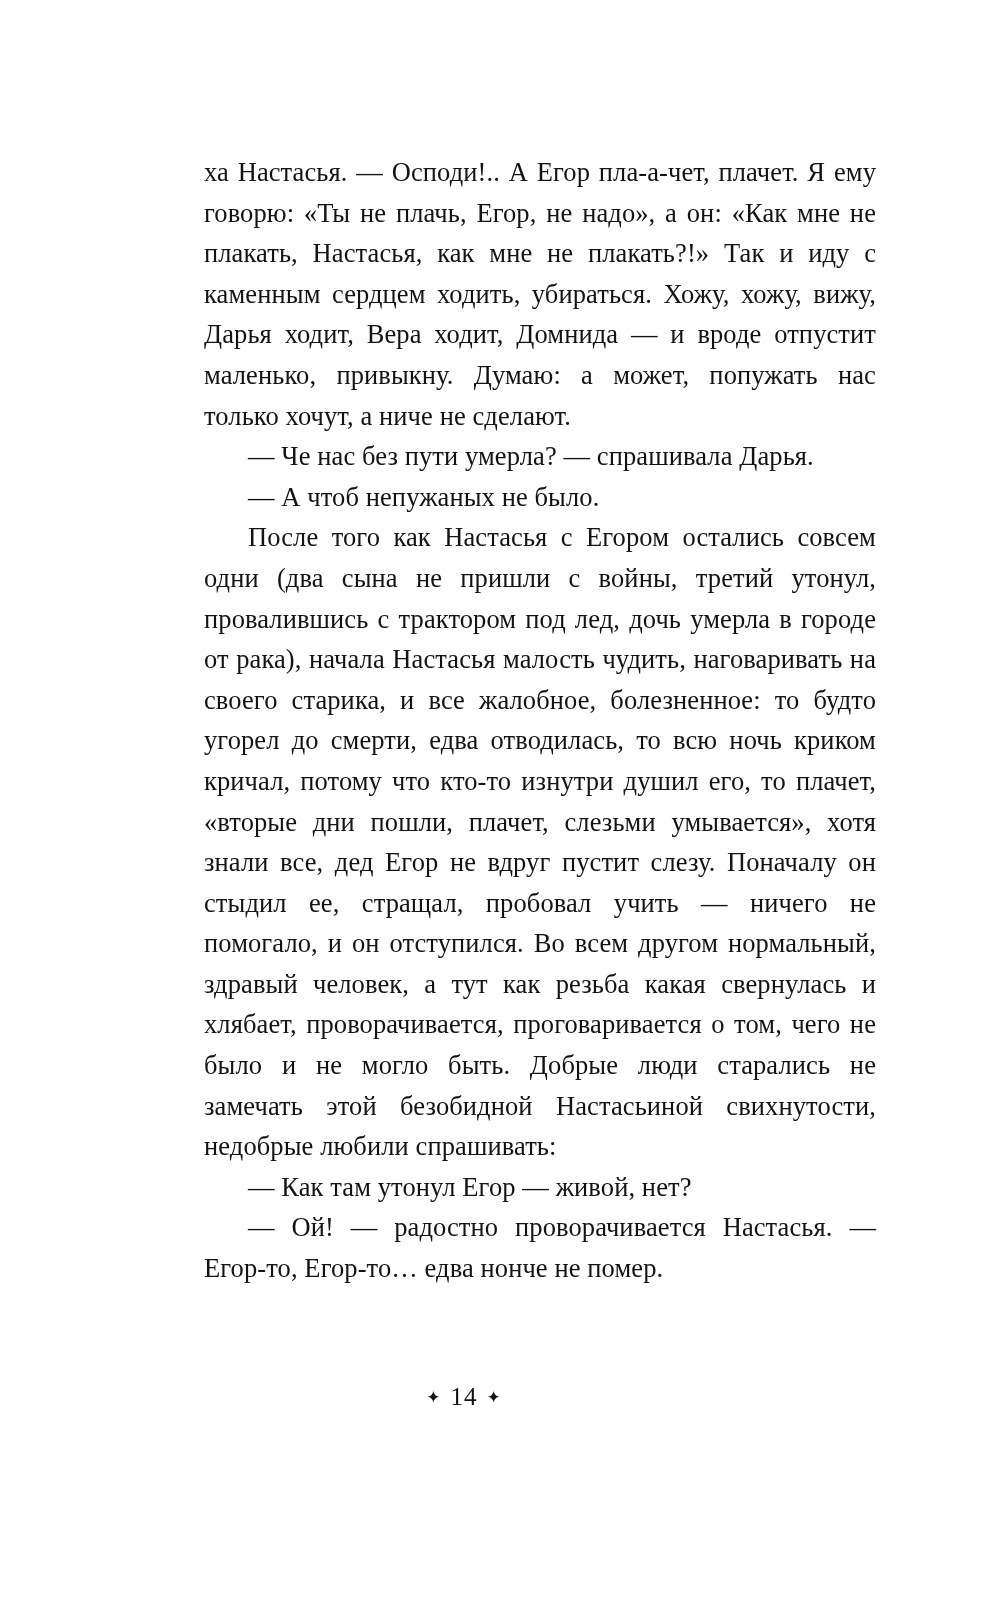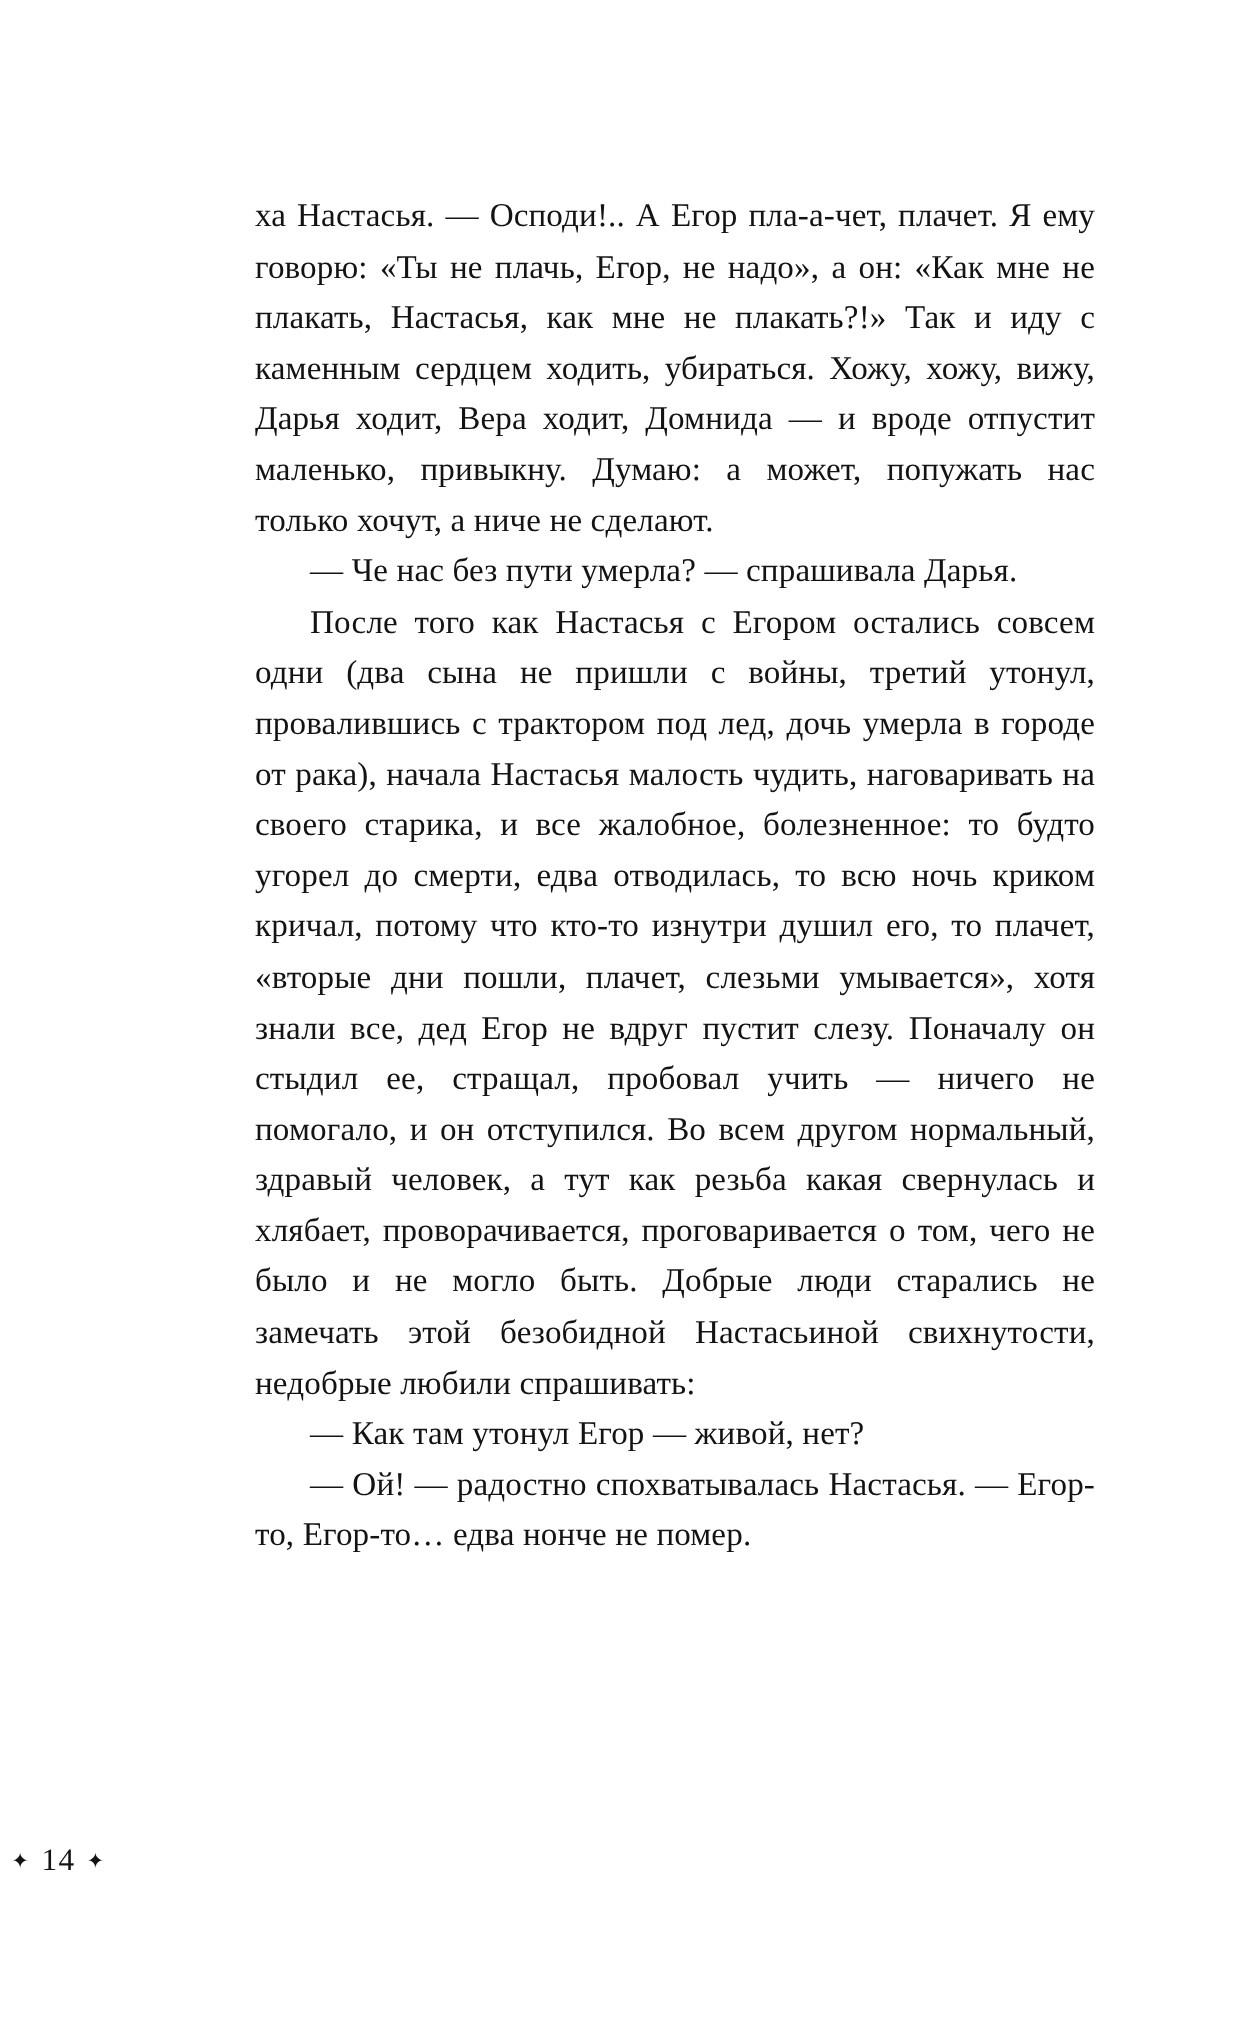--- a/index.html
+++ b/index.html
@@ -42,23 +42,23 @@
   }
   p.indent {
     text-indent: 44px;
   }
   p.noindent {
     text-indent: 0;
   }
   .footer {
     position: absolute;
     left: 0;
-    top: 1475px;
+    top: 1383px;
     width: 928px;
-    text-align: left;
+    text-align: center;
     font-size: 25px;
     color: #131313;
     letter-spacing: 1px;
   }
   .footer .orn {
     font-size: 17px;
     vertical-align: 2px;
     color: #131313;
     padding: 0 9px;
   }
@@ -67,22 +67,23 @@
   }
 </style>
 </head>
 <body>
 
 <div class="page">
 
   <div class="text-block">
     <p class="noindent">ха Настасья. — Осподи!.. А Егор пла-а-чет, плачет. Я ему говорю: «Ты не плачь, Егор, не надо», а он: «Как мне не плакать, Настасья, как мне не плакать?!» Так и иду с каменным сердцем ходить, убираться. Хожу, хожу, вижу, Дарья ходит, Вера ходит, Домнида — и вроде отпустит маленько, привыкну. Думаю: а может, попужать нас только хочут, а ниче не сделают.</p>
     <p class="indent">— Че нас без пути умерла? — спрашивала Дарья.</p>
+    <p class="indent">— А чтоб непужаных не было.</p>
     <p class="indent">После того как Настасья с Егором остались совсем одни (два сына не пришли с войны, третий утонул, провалившись с трактором под лед, дочь умерла в городе от рака), начала Настасья малость чудить, наговаривать на своего старика, и все жалобное, болезненное: то будто угорел до смерти, едва отводилась, то всю ночь криком кричал, потому что кто-то изнутри душил его, то плачет, «вторые дни пошли, плачет, слезьми умывается», хотя знали все, дед Егор не вдруг пустит слезу. Поначалу он стыдил ее, стращал, пробовал учить — ничего не помогало, и он отступился. Во всем другом нормальный, здравый человек, а тут как резьба какая свернулась и хлябает, проворачивается, проговаривается о том, чего не было и не могло быть. Добрые люди старались не замечать этой безобидной Настасьиной свихнутости, недобрые любили спрашивать:</p>
     <p class="indent">— Как там утонул Егор — живой, нет?</p>
-    <p class="indent">— Ой! — радостно спохватывалась Настасья. — Егор-то, Егор-то… едва нонче не помер.</p>
+    <p class="indent">— Ой! — радостно проворачивается Настасья. — Егор-то, Егор-то… едва нонче не помер.</p>
   </div>
 
   <div class="footer">
     <span class="orn">✦</span><span class="pagenum">14</span><span class="orn">✦</span>
   </div>
 
 </div>
 
 </body></html>

